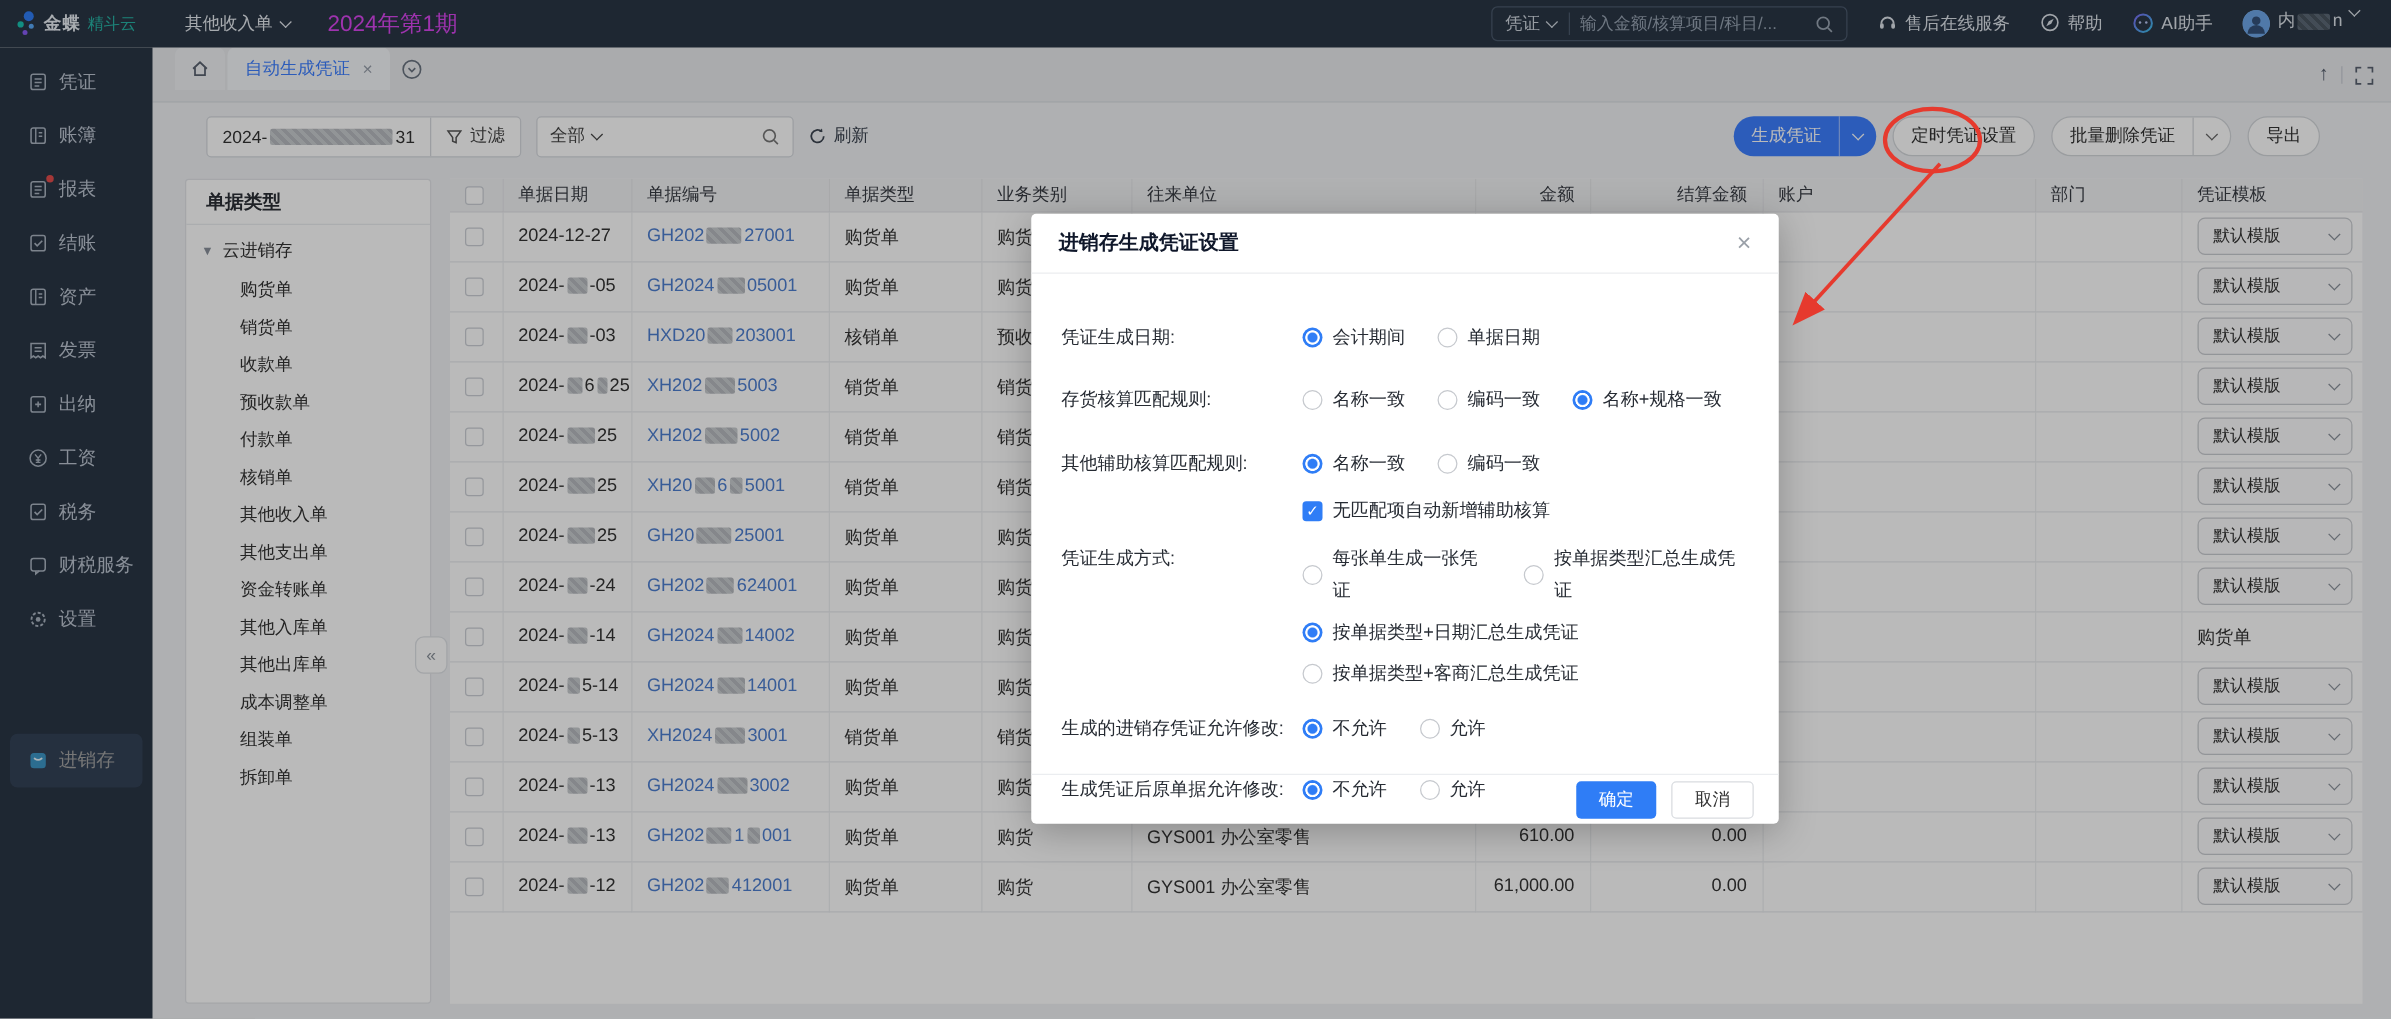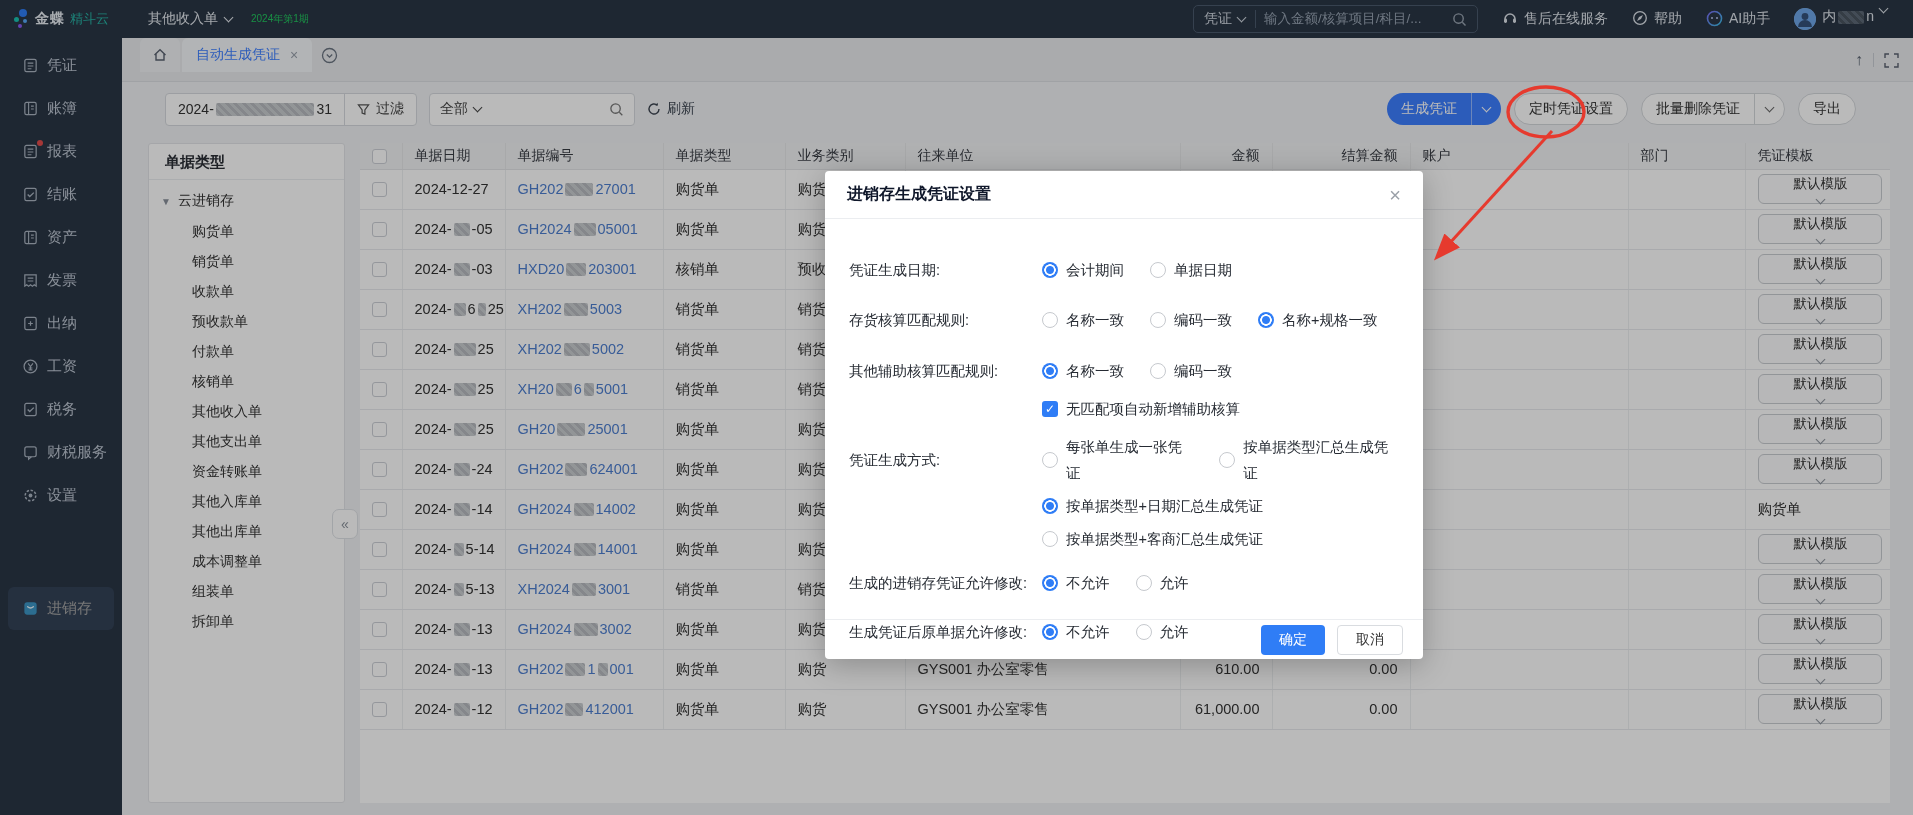--- a/index.html
+++ b/index.html
@@ -12,21 +12,21 @@
   .logo { width:122px; height:38px; display:flex; align-items:center; padding-left:14px; gap:5px; flex:0 0 122px; }
   .logo-dots { position:relative; width:16px; height:20px; }
   .logo-dots i { position:absolute; border-radius:50%; }
   .d1{ width:8px;height:8px;background:#2f7df6; left:5px; top:0; }
   .d2{ width:5px;height:5px;background:#19c3b1; left:0; top:8px; }
   .d3{ width:4px;height:4px;background:#5aa9f7; left:9px; top:10px; }
   .d4{ width:4px;height:4px;background:#8a5cf6; left:4px; top:15px; }
   .logo-t1 { color:#e8edf3; font-weight:bold; font-size:14px; letter-spacing:1px; }
   .logo-t2 { color:#27b3a5; font-size:13px; }
   .tb-acc { color:#e4e9ef; font-size:14px; margin-left:26px; display:flex; align-items:center; gap:7px; cursor:pointer; }
-  .tb-period { color:#22c55e; font-size:10px; margin-left:19px; }
+  .tb-period { color:#d946ef; font-size:18px; margin-left:30px; }
   .cv { display:inline-block; width:7px; height:7px; border-right:1.5px solid currentColor; border-bottom:1.5px solid currentColor; transform:rotate(45deg); margin-top:-3px; }
   .tb-right { margin-left:auto; display:flex; align-items:center; gap:24px; padding-right:26px; color:#dde3ea; font-size:14px; }
   .tb-search { display:flex; align-items:center; width:285px; height:28px; border:1px solid #4b5a6d; border-radius:5px; padding:0 10px; color:#97a3b2; gap:8px; }
   .tbs-cat { display:flex; align-items:center; gap:6px; color:#cfd6df; border-right:1px solid #4b5a6d; padding-right:10px; }
   .tbs-ph { flex:1; font-size:13.5px; white-space:nowrap; overflow:hidden; }
   .tb-item { display:flex; align-items:flex-start; gap:6px; cursor:pointer; white-space:nowrap; }
   .tb-item svg { display:block; }
   .avatar { width:22px; height:22px; border-radius:50%; background:#7fb0e8; display:flex; align-items:center; justify-content:center; overflow:hidden; }
 
   
@@ -81,31 +81,31 @@
   .tablewrap { position:absolute; left:238px; top:6px; right:23px; bottom:12px; background:#fff; overflow:hidden; }
   table { border-collapse:collapse; table-layout:fixed; width:1530px; }
   th { height:26px; background:#f2f3f5; font-weight:normal; font-size:14px; color:#383c43; text-align:left; padding:0 12px; border-right:1px solid #e6e8ea; border-bottom:1px solid #e2e4e7; white-space:nowrap; }
   td { height:40px; font-size:14.5px; color:#333; padding:0 12px; border-right:1px solid #eef0f2; border-bottom:1px solid #e8eaed; white-space:nowrap; overflow:hidden; }
   th.num, td.num { text-align:right; }
   .cbx { display:inline-block; width:15px; height:15px; border:1px solid #ccd0d6; border-radius:3px; background:#fff; vertical-align:middle; cursor:pointer; }
   td.code { color:#4e7fd0; cursor:pointer; }
   .mz { display:inline-block; height:13px; border-radius:2px; vertical-align:-2px; margin:0 2px;
         background:repeating-linear-gradient(45deg,#c9ccd0 0 3px,#b7babf 3px 6px); }
   .mzd { background:repeating-linear-gradient(45deg,#5d6977 0 3px,#49545f 3px 6px); vertical-align:-3px; }
-  .tpl-dd { width:124px; height:30px; border:1px solid #c9ccd1; border-radius:6px; background:#fbfbfc; display:flex; align-items:center; justify-content:space-between; padding:0 10px 0 12px; font-size:13.5px; color:#333; cursor:pointer;flex-direction:column; }
+  .tpl-dd { width:124px; height:30px; border:1px solid #c9ccd1; border-radius:6px; background:#fbfbfc; display:flex; align-items:center; justify-content:space-between; padding:0 10px 0 12px; font-size:13.5px; color:#333; cursor:pointer; }
   .tpl-dd .cv { color:#8a919b; }
 
   
   .mask { position:absolute; inset:0; background:rgba(0,0,0,.27); z-index:40; }
   .modal { position:absolute; left:825px; top:171px; width:598px; height:488px; background:#fff; border-radius:4px; box-shadow:0 6px 30px rgba(0,0,0,.25); z-index:50; }
   .m-head { height:48px; display:flex; align-items:center; justify-content:space-between; padding:0 22px; border-bottom:1px solid #ebedf0; }
   .m-title { font-size:16px; font-weight:bold; color:#0f172a; }
   .m-close { color:#9aa0a8; font-size:20px; cursor:pointer; line-height:1; }
   .m-body { padding:38px 24px 0; }
-  .f-row { display:flex; align-items:center; font-size:14.5px; color:#262b33; line-height:26px; }
+  .f-row { display:flex; align-items:flex-start; font-size:14.5px; color:#262b33; line-height:26px; }
   .f-label { width:193px; flex:0 0 193px; }
   .f-opts { display:flex; align-items:center; gap:26px; }
   .opt { display:flex; align-items:center; gap:8px; cursor:pointer; }
   .radio { width:16px; height:16px; border-radius:50%; border:1px solid #c6c9ce; background:#fff; flex:0 0 16px; }
   .radio.on { border:none; background:radial-gradient(circle at center,#2f7df6 0 3.5px,#fff 4.5px 5.5px,#2f7df6 6px 8px); }
   .chk { width:16px; height:16px; border-radius:3px; background:#2f7df6; color:#fff; font-size:12px; display:flex; align-items:center; justify-content:center; flex:0 0 16px; }
   .m-foot { position:absolute; left:0; right:0; bottom:0; height:40px; border-top:1px solid #ebedf0; display:flex; align-items:center; justify-content:flex-end; gap:12px; padding:0 20px; }
   .m-btn { height:30px; padding:0 18px; border-radius:4px; font-size:14px; display:flex; align-items:center; cursor:pointer; }
   .m-ok { background:#2f7df6; color:#fff; }
   .m-cancel { background:#fff; border:1px solid #d9dce0; color:#333; }

